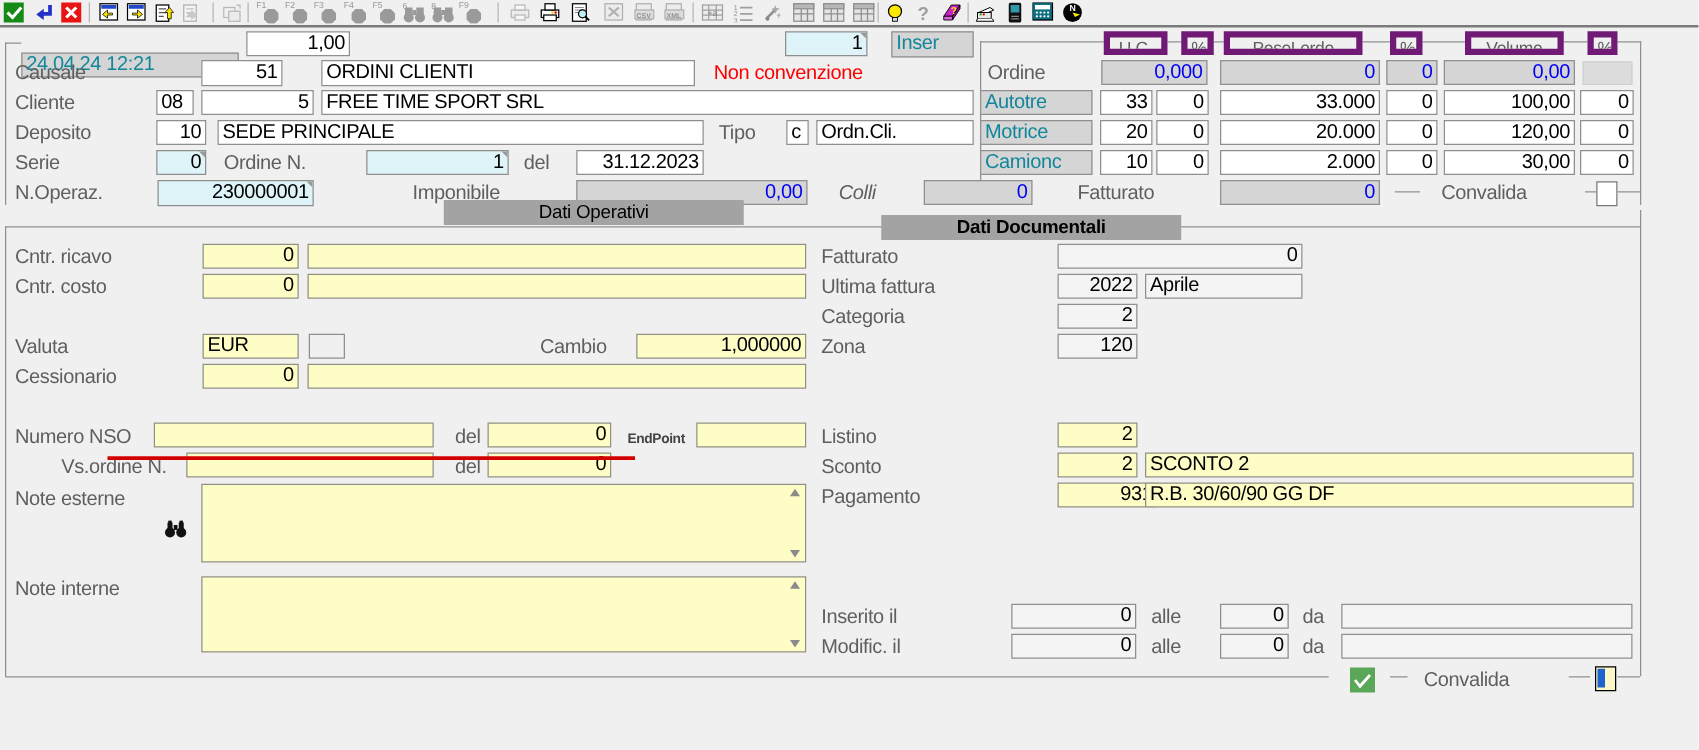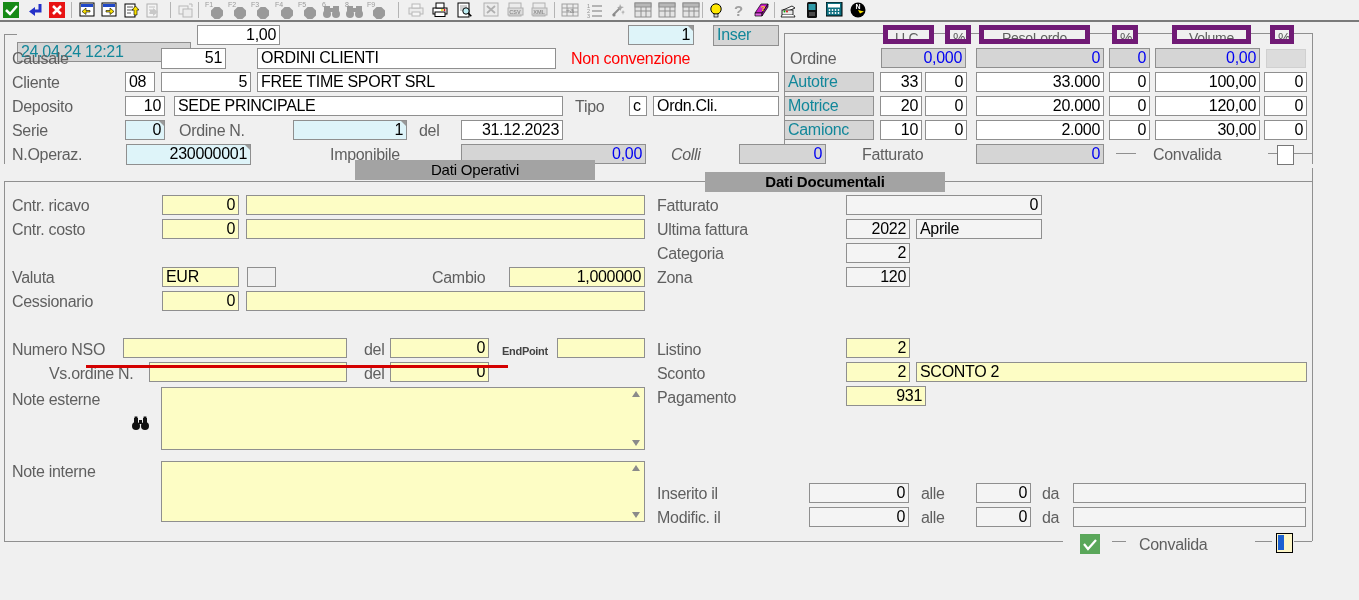--- a/index.html
+++ b/index.html
@@ -356,20 +356,21 @@
 <div class="f gl r" style="left:846px;top:243px;width:64px;height:20px;">2</div>
 <div class="lab" style="left:657px;top:268px;">Zona</div>
 <div class="f gl r" style="left:846px;top:267px;width:64px;height:20px;">120</div>
 <div class="lab" style="left:657px;top:340px;">Listino</div>
 <div class="f y r" style="left:846px;top:338px;width:64px;height:20px;">2</div>
 <div class="lab" style="left:657px;top:364px;">Sconto</div>
 <div class="f y r" style="left:846px;top:362px;width:64px;height:20px;">2</div>
 <div class="f y" style="left:916px;top:362px;width:391px;height:20px;">SCONTO 2</div>
 <div class="lab" style="left:657px;top:388px;">Pagamento</div>
 <div class="f y r" style="left:846px;top:386px;width:80px;height:20px;">931</div>
+<div class="f y" style="left:916px;top:386px;width:391px;height:20px;">R.B. 30/60/90 GG DF</div>
 <div class="lab" style="left:657px;top:484px;">Inserito il</div>
 <div class="f gl r" style="left:809px;top:483px;width:100px;height:20px;">0</div>
 <div class="lab" style="left:921px;top:484px;">alle</div>
 <div class="f gl r" style="left:976px;top:483px;width:55px;height:20px;">0</div>
 <div class="lab" style="left:1042px;top:484px;">da</div>
 <div class="f gl" style="left:1073px;top:483px;width:233px;height:20px;"></div>
 <div class="lab" style="left:657px;top:508px;">Modific. il</div>
 <div class="f gl r" style="left:809px;top:507px;width:100px;height:20px;">0</div>
 <div class="lab" style="left:921px;top:508px;">alle</div>
 <div class="f gl r" style="left:976px;top:507px;width:55px;height:20px;">0</div>

